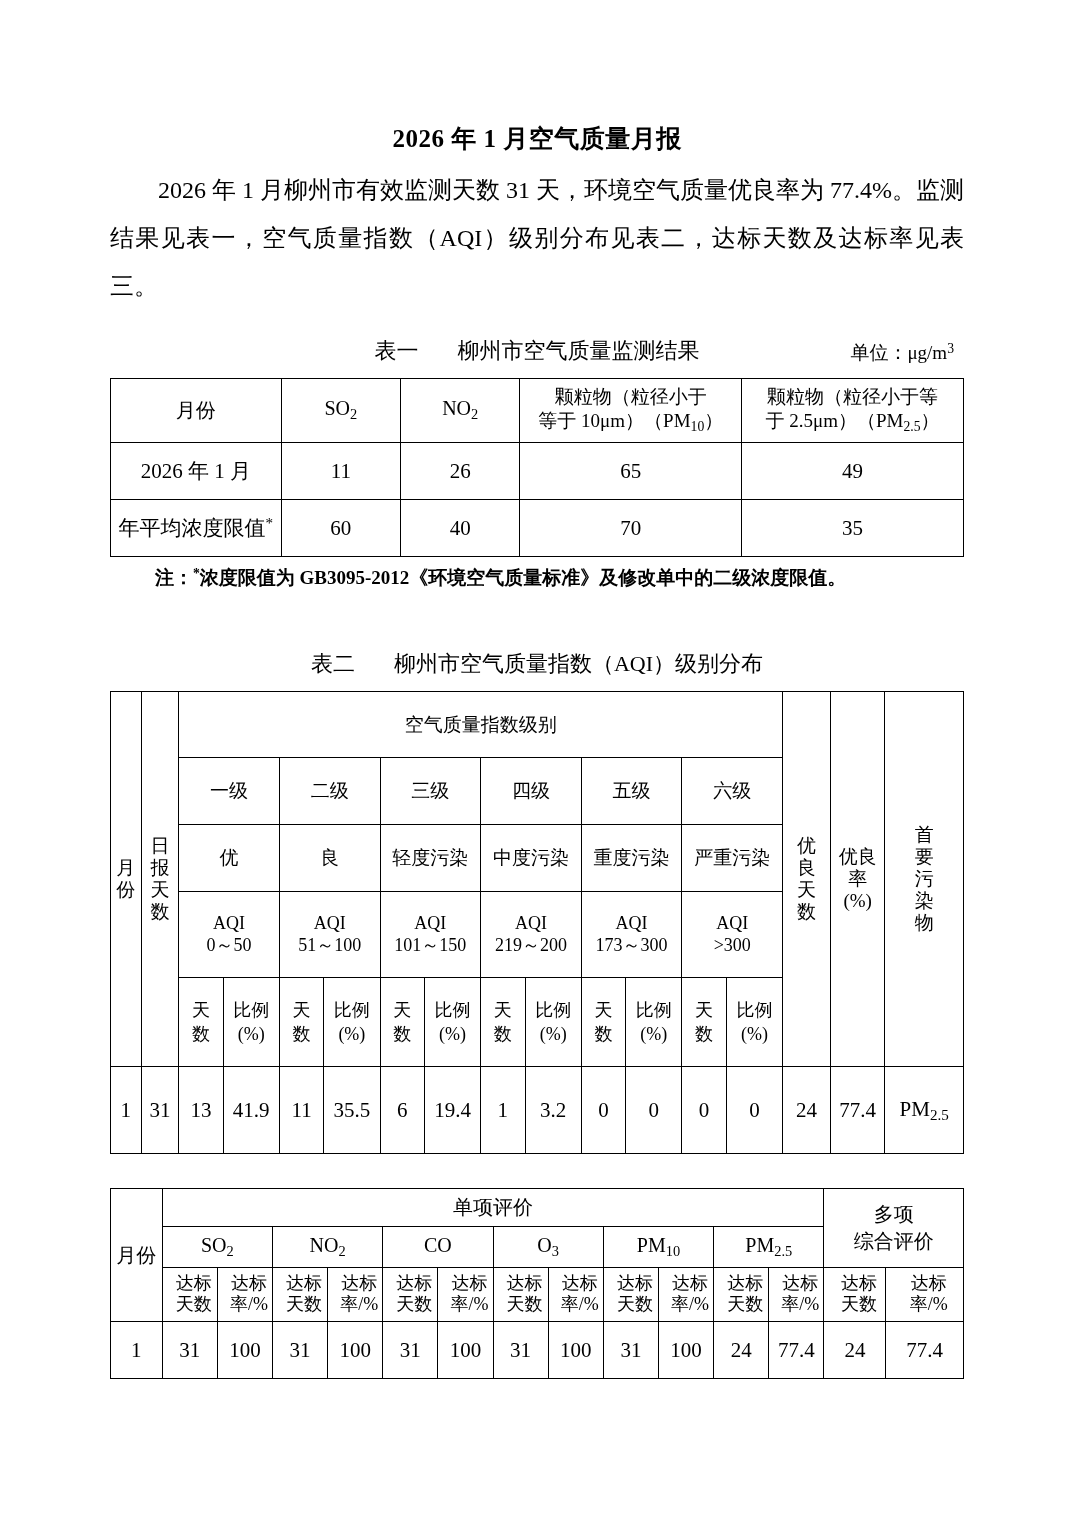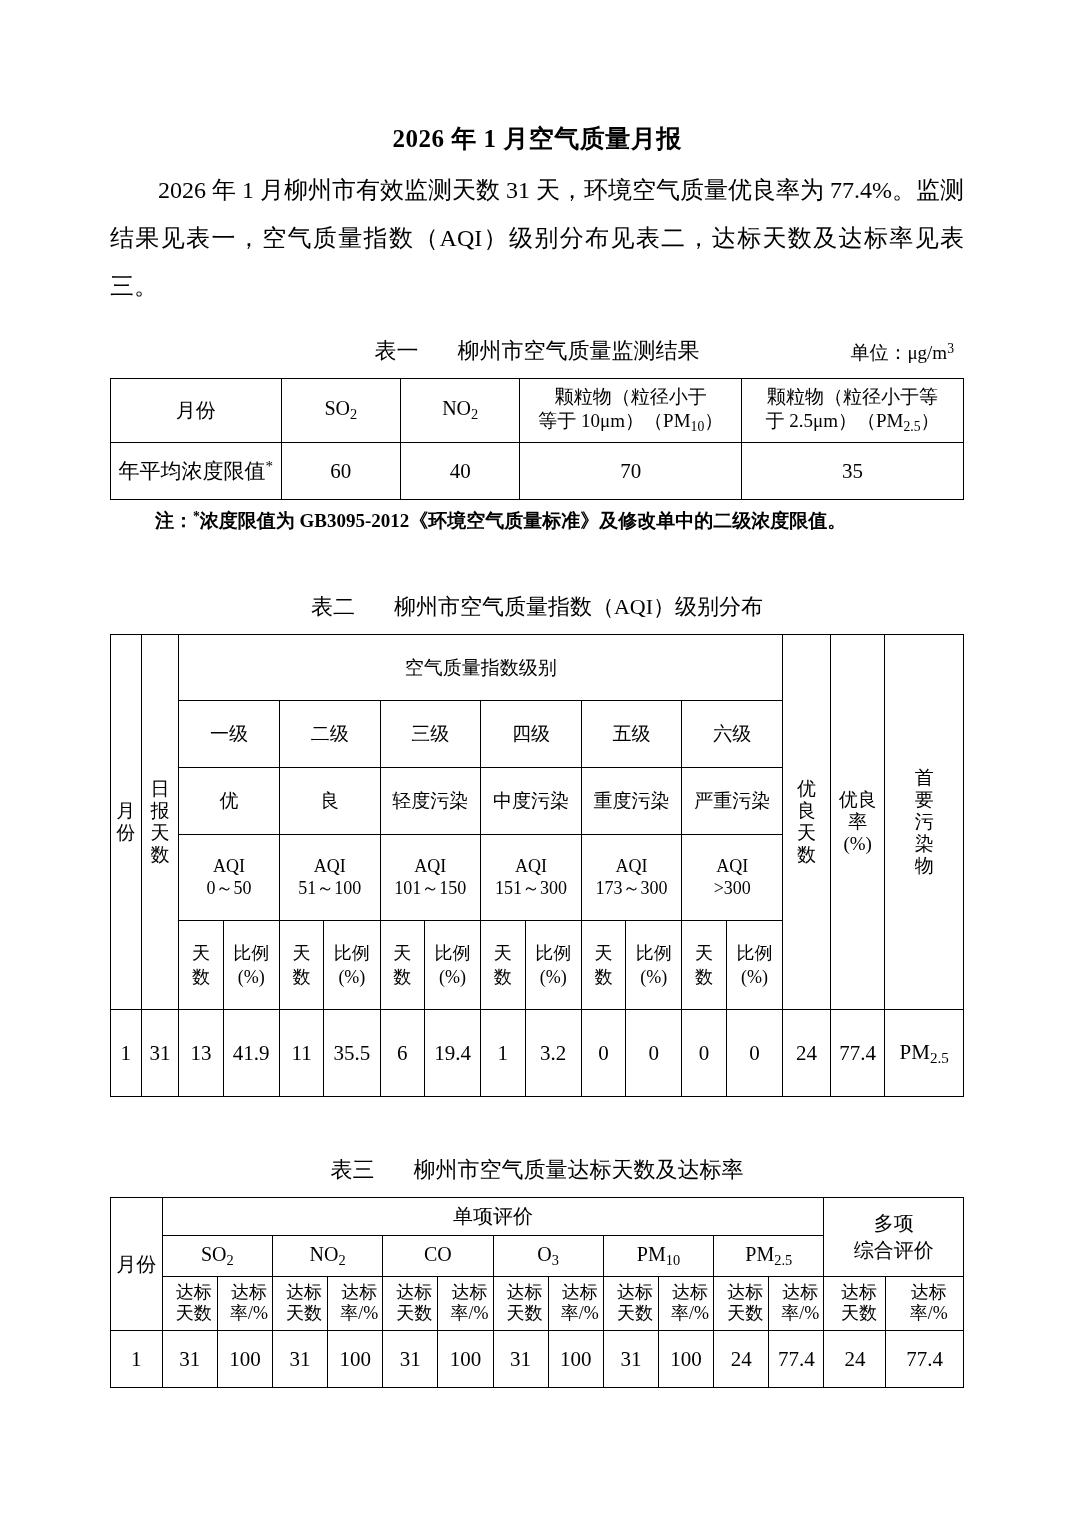--- a/index.html
+++ b/index.html
@@ -131,20 +131,27 @@
         <td class="hdr-long">
           <span>颗粒物（粒径小于</span><br>
           <span>等于 10μm）（PM</span><sub>10</sub><span>）</span>
         </td>
         <td class="hdr-long">
           <span>颗粒物（粒径小于等</span><br>
           <span>于 2.5μm）（PM</span><sub>2.5</sub><span>）</span>
         </td>
       </tr>
       <tr>
+        <td>2026 年 1 月</td>
+        <td>11</td>
+        <td>26</td>
+        <td>65</td>
+        <td>49</td>
+      </tr>
+      <tr>
         <td><span>年平均浓度限值</span><sup>*</sup></td>
         <td>60</td>
         <td>40</td>
         <td>70</td>
         <td>35</td>
       </tr>
     </tbody>
   </table>
 
   <p class="note">
@@ -203,21 +210,21 @@
         <td colspan="2">良</td>
         <td colspan="2">轻度污染</td>
         <td colspan="2">中度污染</td>
         <td colspan="2">重度污染</td>
         <td colspan="2">严重污染</td>
       </tr>
       <tr>
         <td class="aqi-cell" colspan="2"><span>AQI</span><br><span>0～50</span></td>
         <td class="aqi-cell" colspan="2"><span>AQI</span><br><span>51～100</span></td>
         <td class="aqi-cell" colspan="2"><span>AQI</span><br><span>101～150</span></td>
-        <td class="aqi-cell" colspan="2"><span>AQI</span><br><span>151～300</span></td>
+        <td class="aqi-cell" colspan="2"><span>AQI</span><br><span>219～200</span></td>
         <td class="aqi-cell" colspan="2"><span>AQI</span><br><span>173～300</span></td>
         <td class="aqi-cell" colspan="2"><span>AQI</span><br><span>&gt;300</span></td>
       </tr>
       <tr>
         <td class="small">天<br>数</td>
         <td class="small"><span>比例</span><br><span>(%)</span></td>
         <td class="small">天<br>数</td>
         <td class="small"><span>比例</span><br><span>(%)</span></td>
         <td class="small">天<br>数</td>
         <td class="small"><span>比例</span><br><span>(%)</span></td>
@@ -245,27 +252,20 @@
         <td>0</td>
         <td>24</td>
         <td>77.4</td>
         <td><span>PM</span><sub>2.5</sub></td>
       </tr>
     </tbody>
   </table>
 
   <div class="spacer-lg"></div>
 
-  <div class="table-caption">
-    <span class="caption-inner">
-      <span>表三</span>
-      <span class="caption-gap"></span>
-      <span>柳州市空气质量达标天数及达标率</span>
-    </span>
-  </div>
 
   <table class="grid" id="table-three">
     <colgroup>
       <col style="width:6%">
       <col style="width:6.4%">
         <col style="width:6.4%">
       <col style="width:6.4%">
         <col style="width:6.4%">
       <col style="width:6.4%">
         <col style="width:6.4%">

